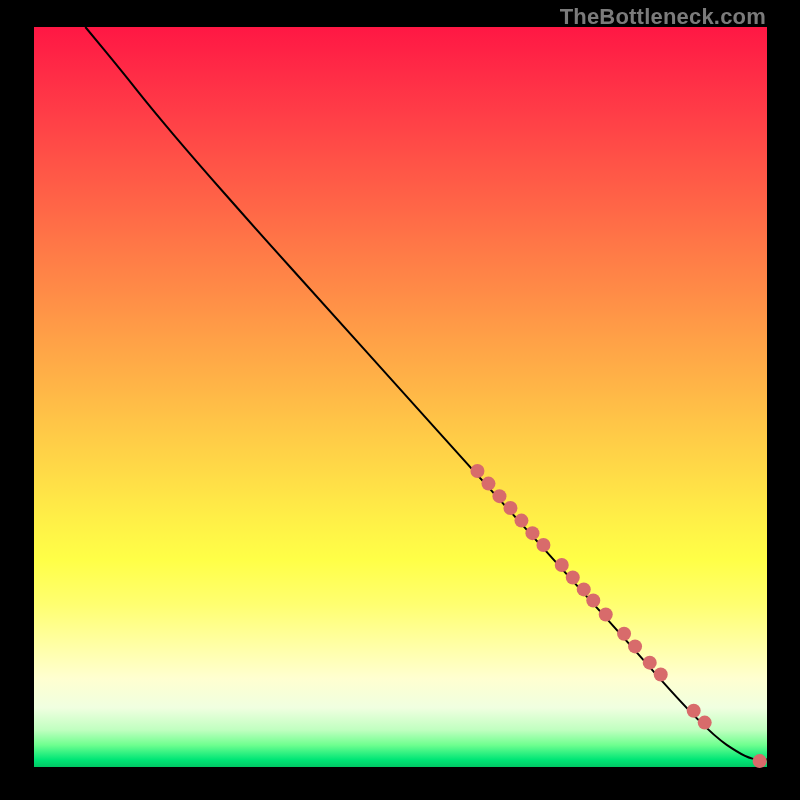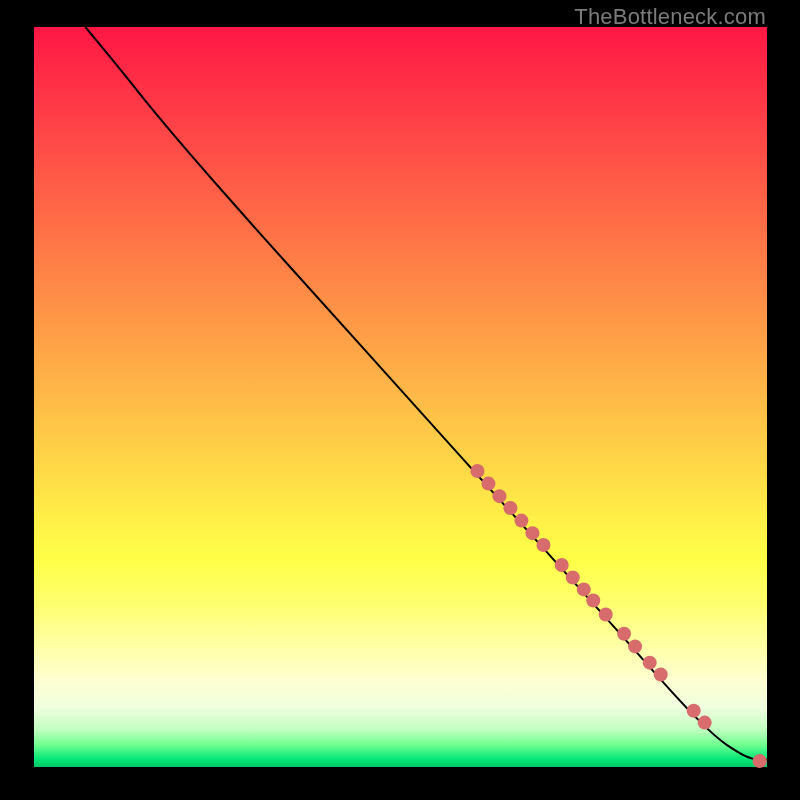--- a/index.html
+++ b/index.html
@@ -20,21 +20,21 @@
  #ffee47 66%,
  #ffff47 72%,
  #ffff70 78%,
  #ffffa0 83%,
  #ffffd0 88%,
  #f0ffe0 92%,
  #c0ffc0 95%,
  #70ff90 97%,
  #00e676 99%,
  #00c864 100%)}
-.watermark{position:absolute;top:4px;right:34px;color:#7b7b7b;font-size:22px;font-weight:400;letter-spacing:0.2px}
+.watermark{position:absolute;top:4px;right:34px;color:#7b7b7b;font-size:22px;font-weight:700;letter-spacing:0.2px}
 svg.curve{position:absolute;left:34px;top:27px;width:733px;height:740px;overflow:visible}
 .line{fill:none;stroke:#000;stroke-width:2}
 .dot{fill:#d86b6b;stroke:none}
 </style>
 </head>
 <body>
 
 <div class="frame">
   <div class="plot"></div>
   <div class="watermark">TheBottleneck.com</div>

